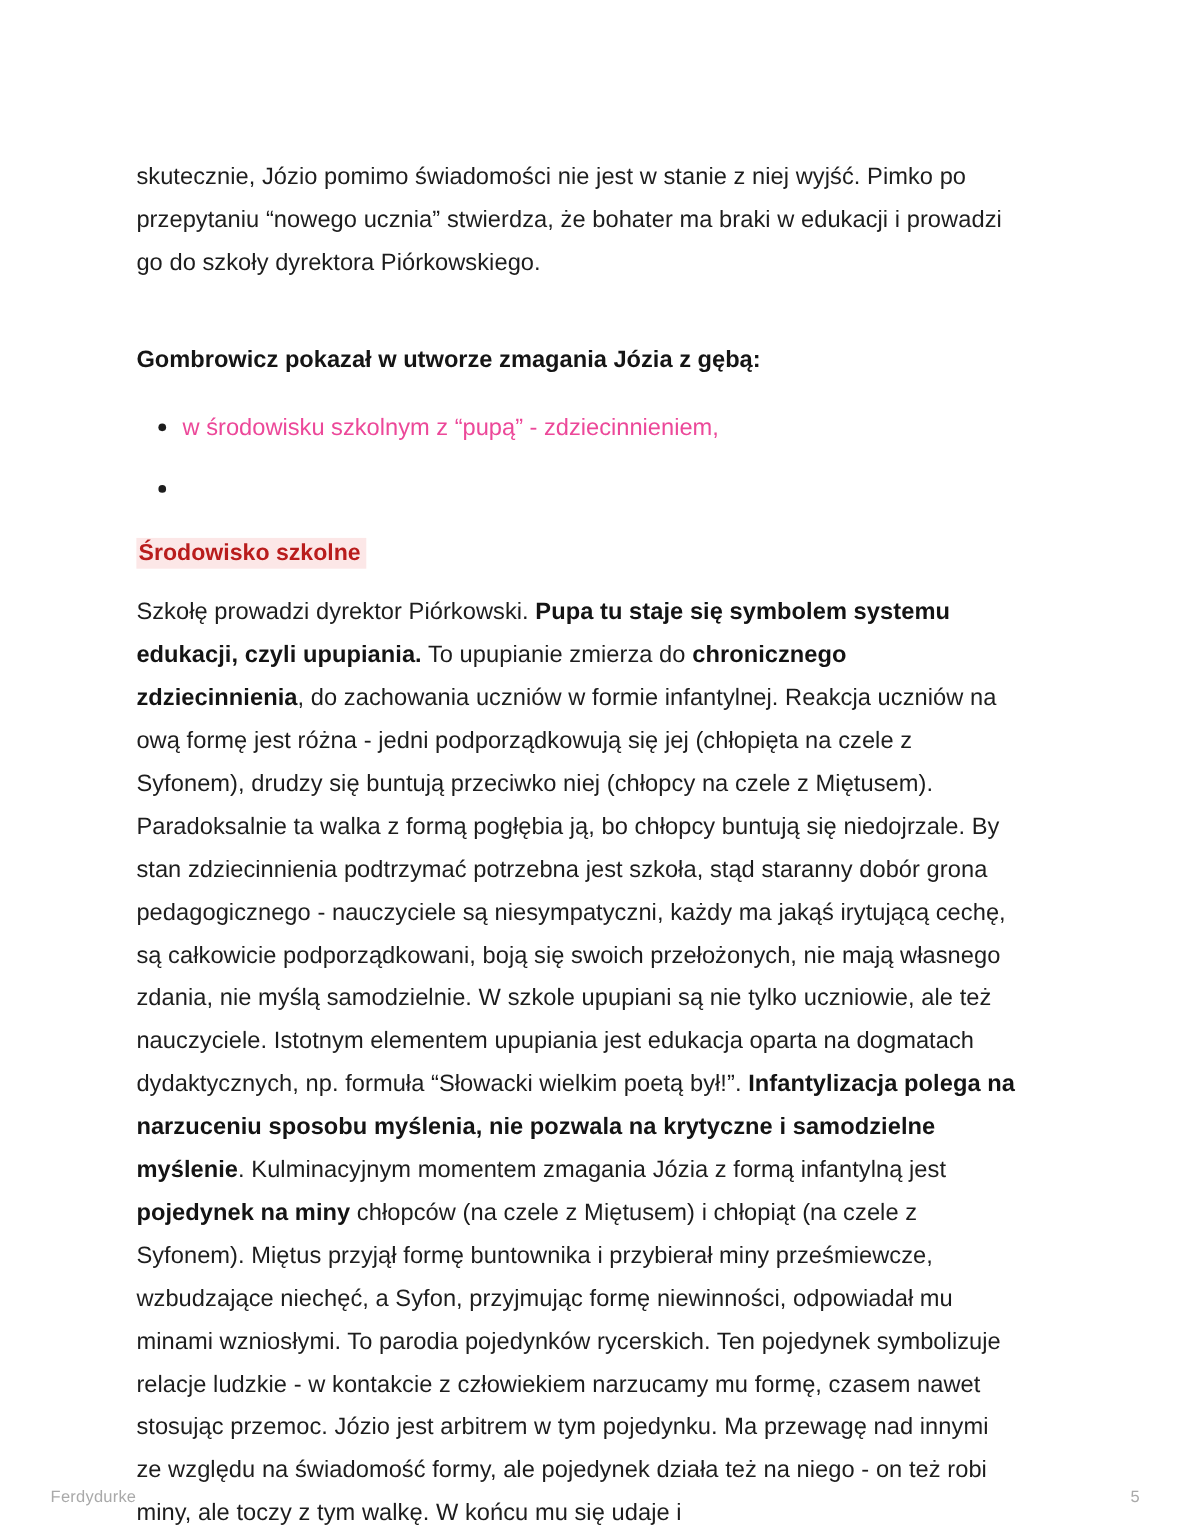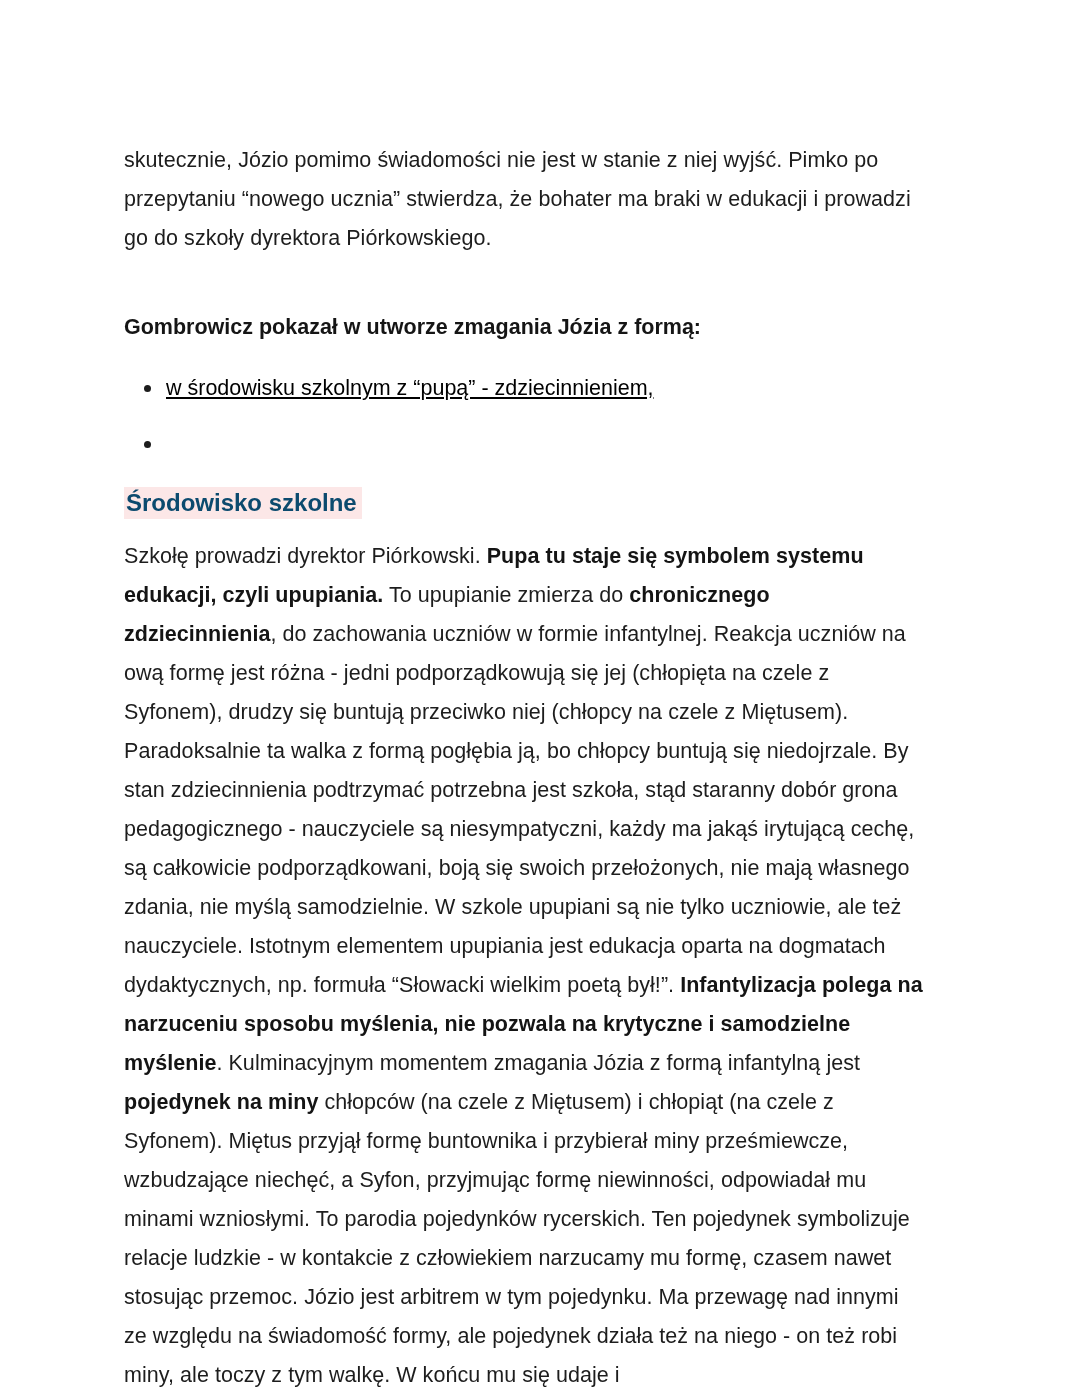--- a/index.html
+++ b/index.html
@@ -55,41 +55,40 @@
   ul.bullets {
     margin: 0;
     padding: 0;
     list-style: none;
   }
   ul.bullets li {
     position: relative;
     padding-left: 42px;
     font-size: 21.5px;
     line-height: 39px;
-    color: #000000;
+    color: #ec4899;
     margin-top: 17px;
-    text-decoration: underline;
   }
   ul.bullets li:first-child { margin-top: 22px; }
   ul.bullets li .dot {
     position: absolute;
     left: 20px;
     top: 16px;
     width: 7px;
     height: 7px;
     border-radius: 50%;
     background: #1d1d1d;
   }
 
   h2.section-heading {
     margin: 0;
-    font-size: 24px;
+    font-size: 21px;
     line-height: 40px;
     font-weight: bold;
-    color: #0c4a6e;
+    color: #b91c1c;
     display: inline-block;
   }
   h2.section-heading .hl {
     background: #fce7e7;
     padding: 2px 5px 3px 2px;
     box-decoration-break: clone;
     -webkit-box-decoration-break: clone;
   }
 
   .section-heading-wrap { margin-bottom: 14px; }
@@ -125,21 +124,21 @@
 <body>
 
 <div class="page">
 
   <div class="content">
 
     <p class="body-para">skutecznie, Józio pomimo świadomości nie jest w stanie z niej wyjść. Pimko po przepytaniu “nowego ucznia” stwierdza, że bohater ma braki w edukacji i prowadzi go do szkoły dyrektora Piórkowskiego.</p>
 
     <div class="gap-after-intro"></div>
 
-    <p class="lead-bold">Gombrowicz pokazał w utworze zmagania Józia z formą:</p>
+    <p class="lead-bold">Gombrowicz pokazał w utworze zmagania Józia z gębą:</p>
 
     <ul class="bullets">
       <li>
         <span class="dot"></span>
         <span>w środowisku szkolnym z “pupą” - zdziecinnieniem,</span>
       </li>
       <li>
         <span class="dot"></span>
       </li>
     </ul>
@@ -149,14 +148,18 @@
     <div class="section-heading-wrap">
       <h2 class="section-heading">
         <span class="hl">Środowisko szkolne</span>
       </h2>
     </div>
 
     <p class="body-para" id="section-para"><span>Szkołę prowadzi dyrektor Piórkowski. </span><b>Pupa tu staje się symbolem systemu edukacji, czyli upupiania.</b><span> To upupianie zmierza do </span><b>chronicznego zdziecinnienia</b><span>, do zachowania uczniów w formie infantylnej. Reakcja uczniów na ową formę jest różna - jedni podporządkowują się jej (chłopięta na czele z Syfonem), drudzy się buntują przeciwko niej (chłopcy na czele z Miętusem). Paradoksalnie ta walka z formą pogłębia ją, bo chłopcy buntują się niedojrzale. By stan zdziecinnienia podtrzymać potrzebna jest szkoła, stąd staranny dobór grona pedagogicznego - nauczyciele są niesympatyczni, każdy ma jakąś irytującą cechę, są całkowicie podporządkowani, boją się swoich przełożonych, nie mają własnego zdania, nie myślą samodzielnie. W szkole upupiani są nie tylko uczniowie, ale też nauczyciele. Istotnym elementem upupiania jest edukacja oparta na dogmatach dydaktycznych, np. formuła “Słowacki wielkim poetą był!”. </span><b>Infantylizacja polega na narzuceniu sposobu myślenia, nie pozwala na krytyczne i samodzielne myślenie</b><span>. Kulminacyjnym momentem zmagania Józia z formą infantylną jest </span><b>pojedynek na miny</b><span> chłopców (na czele z Miętusem) i chłopiąt (na czele z Syfonem). Miętus przyjął formę buntownika i przybierał miny prześmiewcze, wzbudzające niechęć, a Syfon, przyjmując formę niewinności, odpowiadał mu minami wzniosłymi. To parodia pojedynków rycerskich. Ten pojedynek symbolizuje relacje ludzkie - w kontakcie z człowiekiem narzucamy mu formę, czasem nawet stosując przemoc. Józio jest arbitrem w tym pojedynku. Ma przewagę nad innymi ze względu na świadomość formy, ale pojedynek działa też na niego - on też robi miny,  ale toczy z tym walkę. W końcu mu się udaje i</span></p>
 
   </div>
 
+  <div class="footer">
+    <div class="footer-left">Ferdydurke</div>
+    <div class="footer-right">5</div>
+  </div>
 
 </div>
 
 </body></html>

